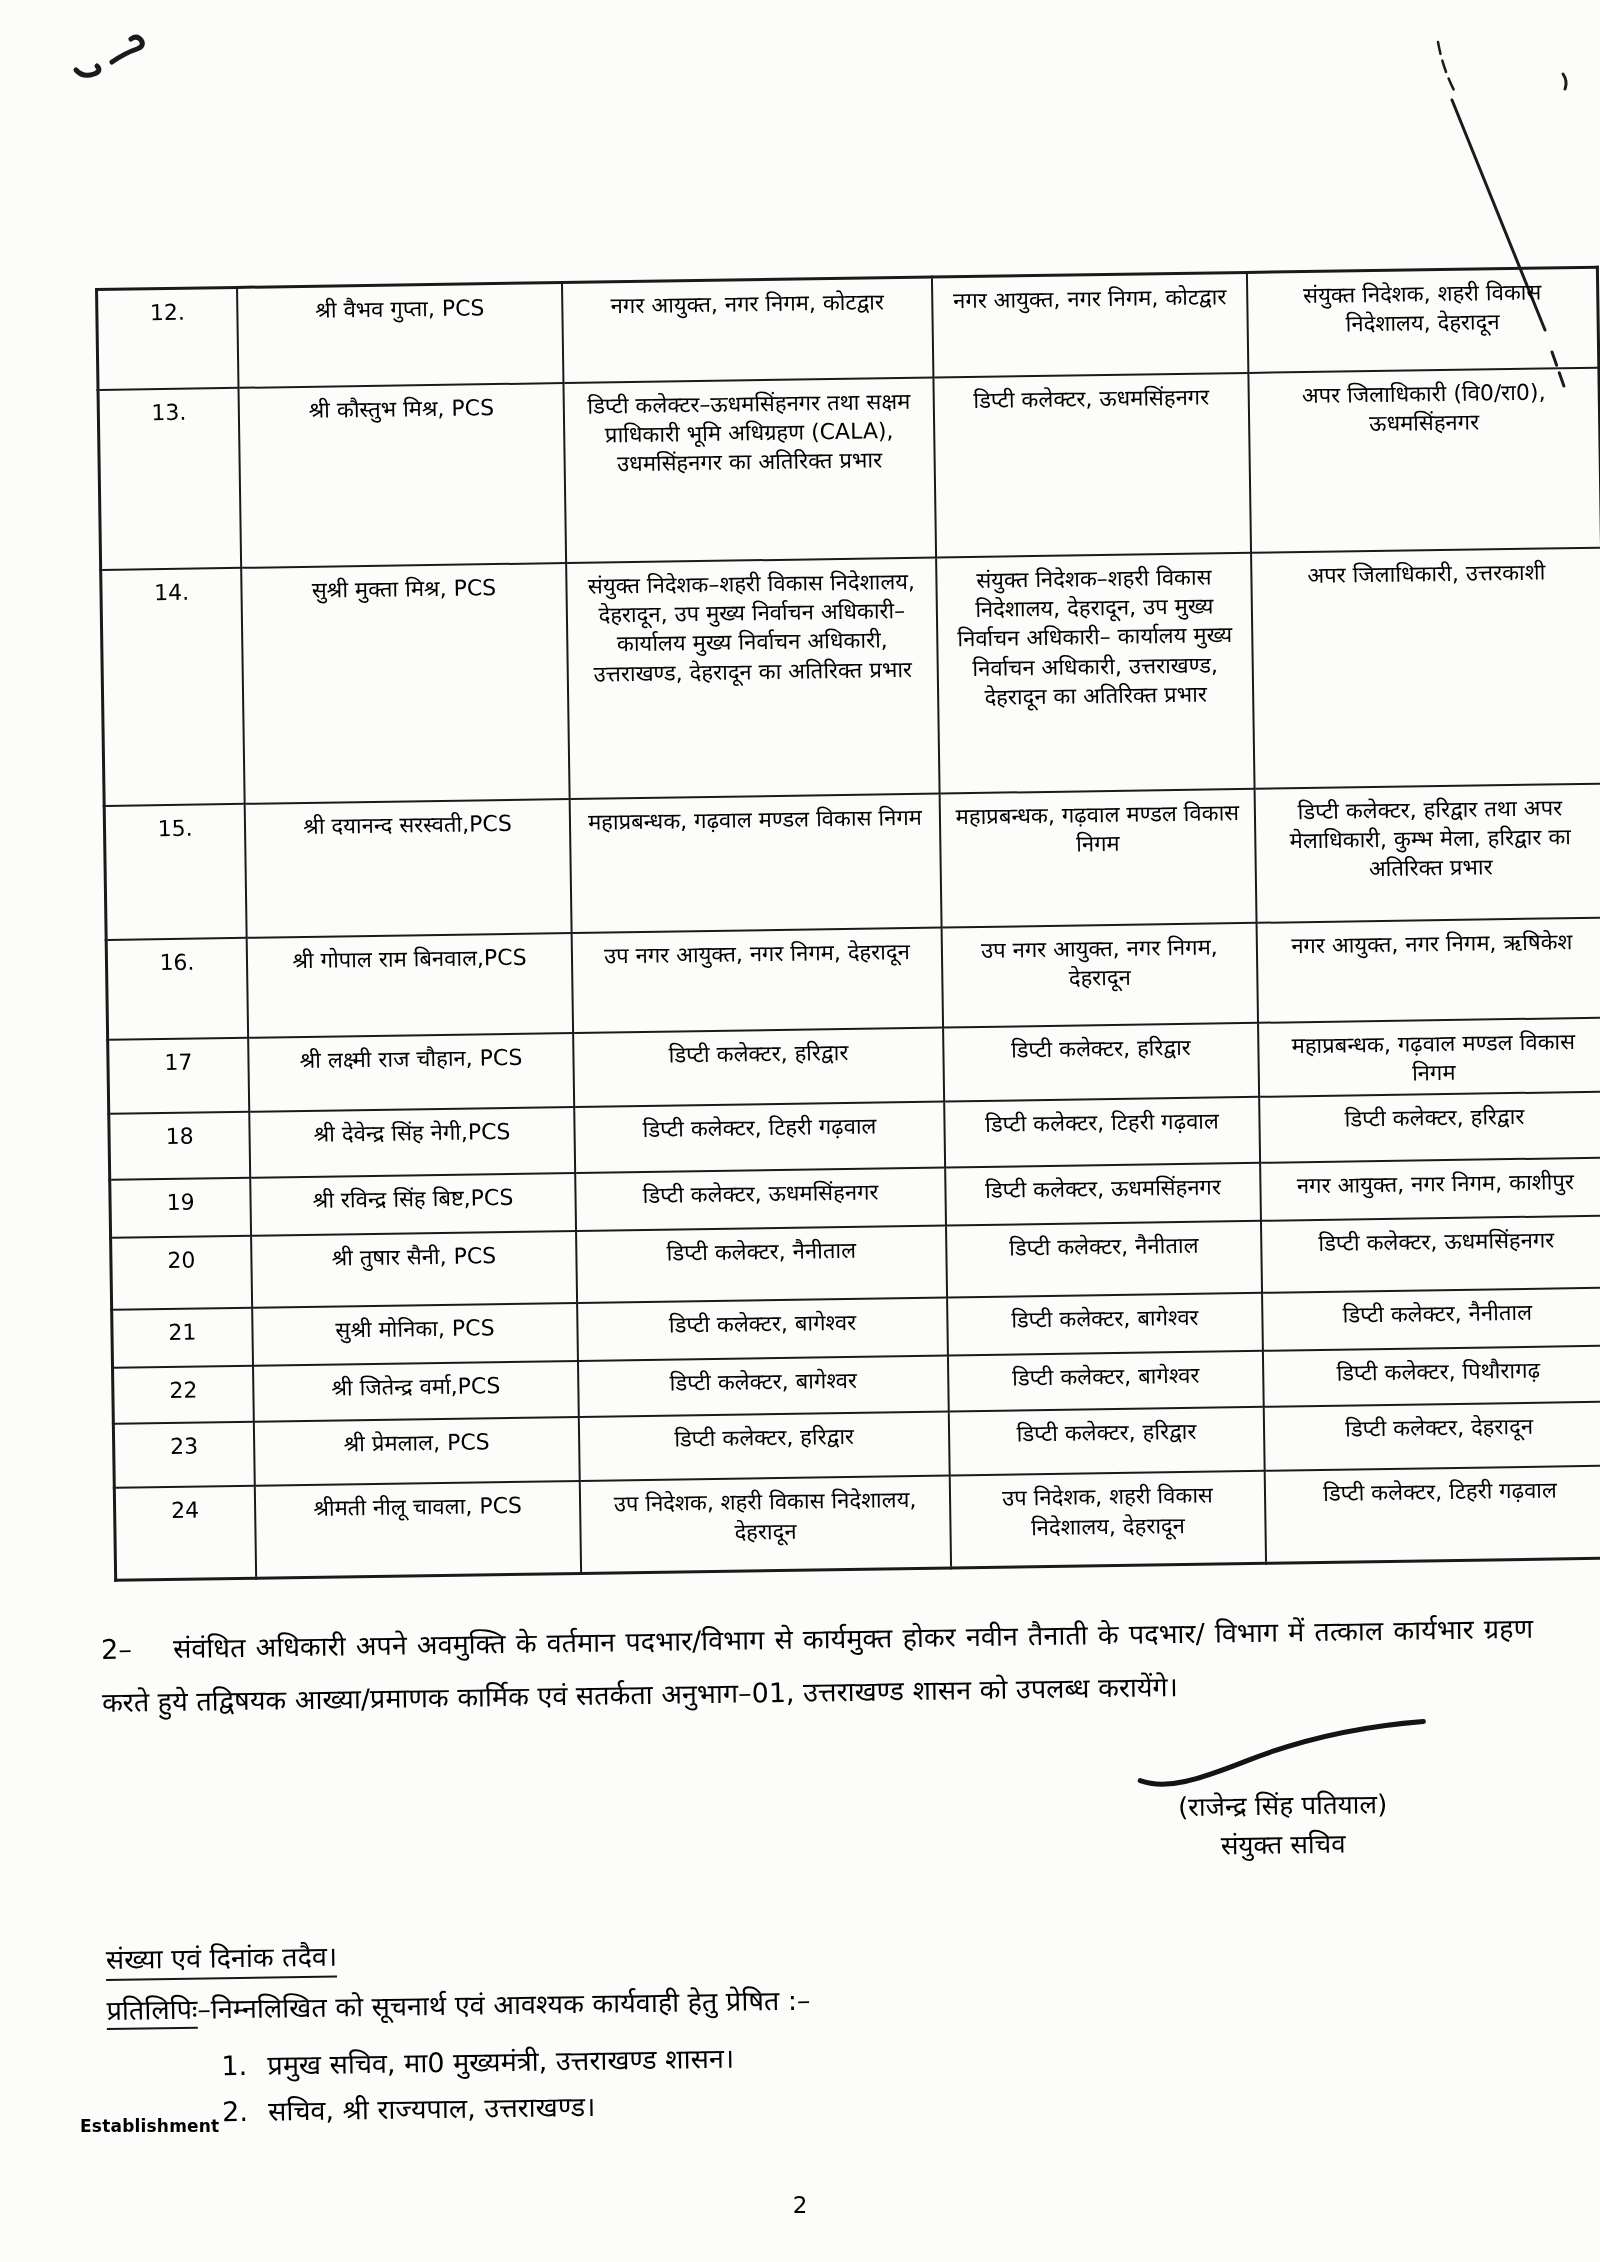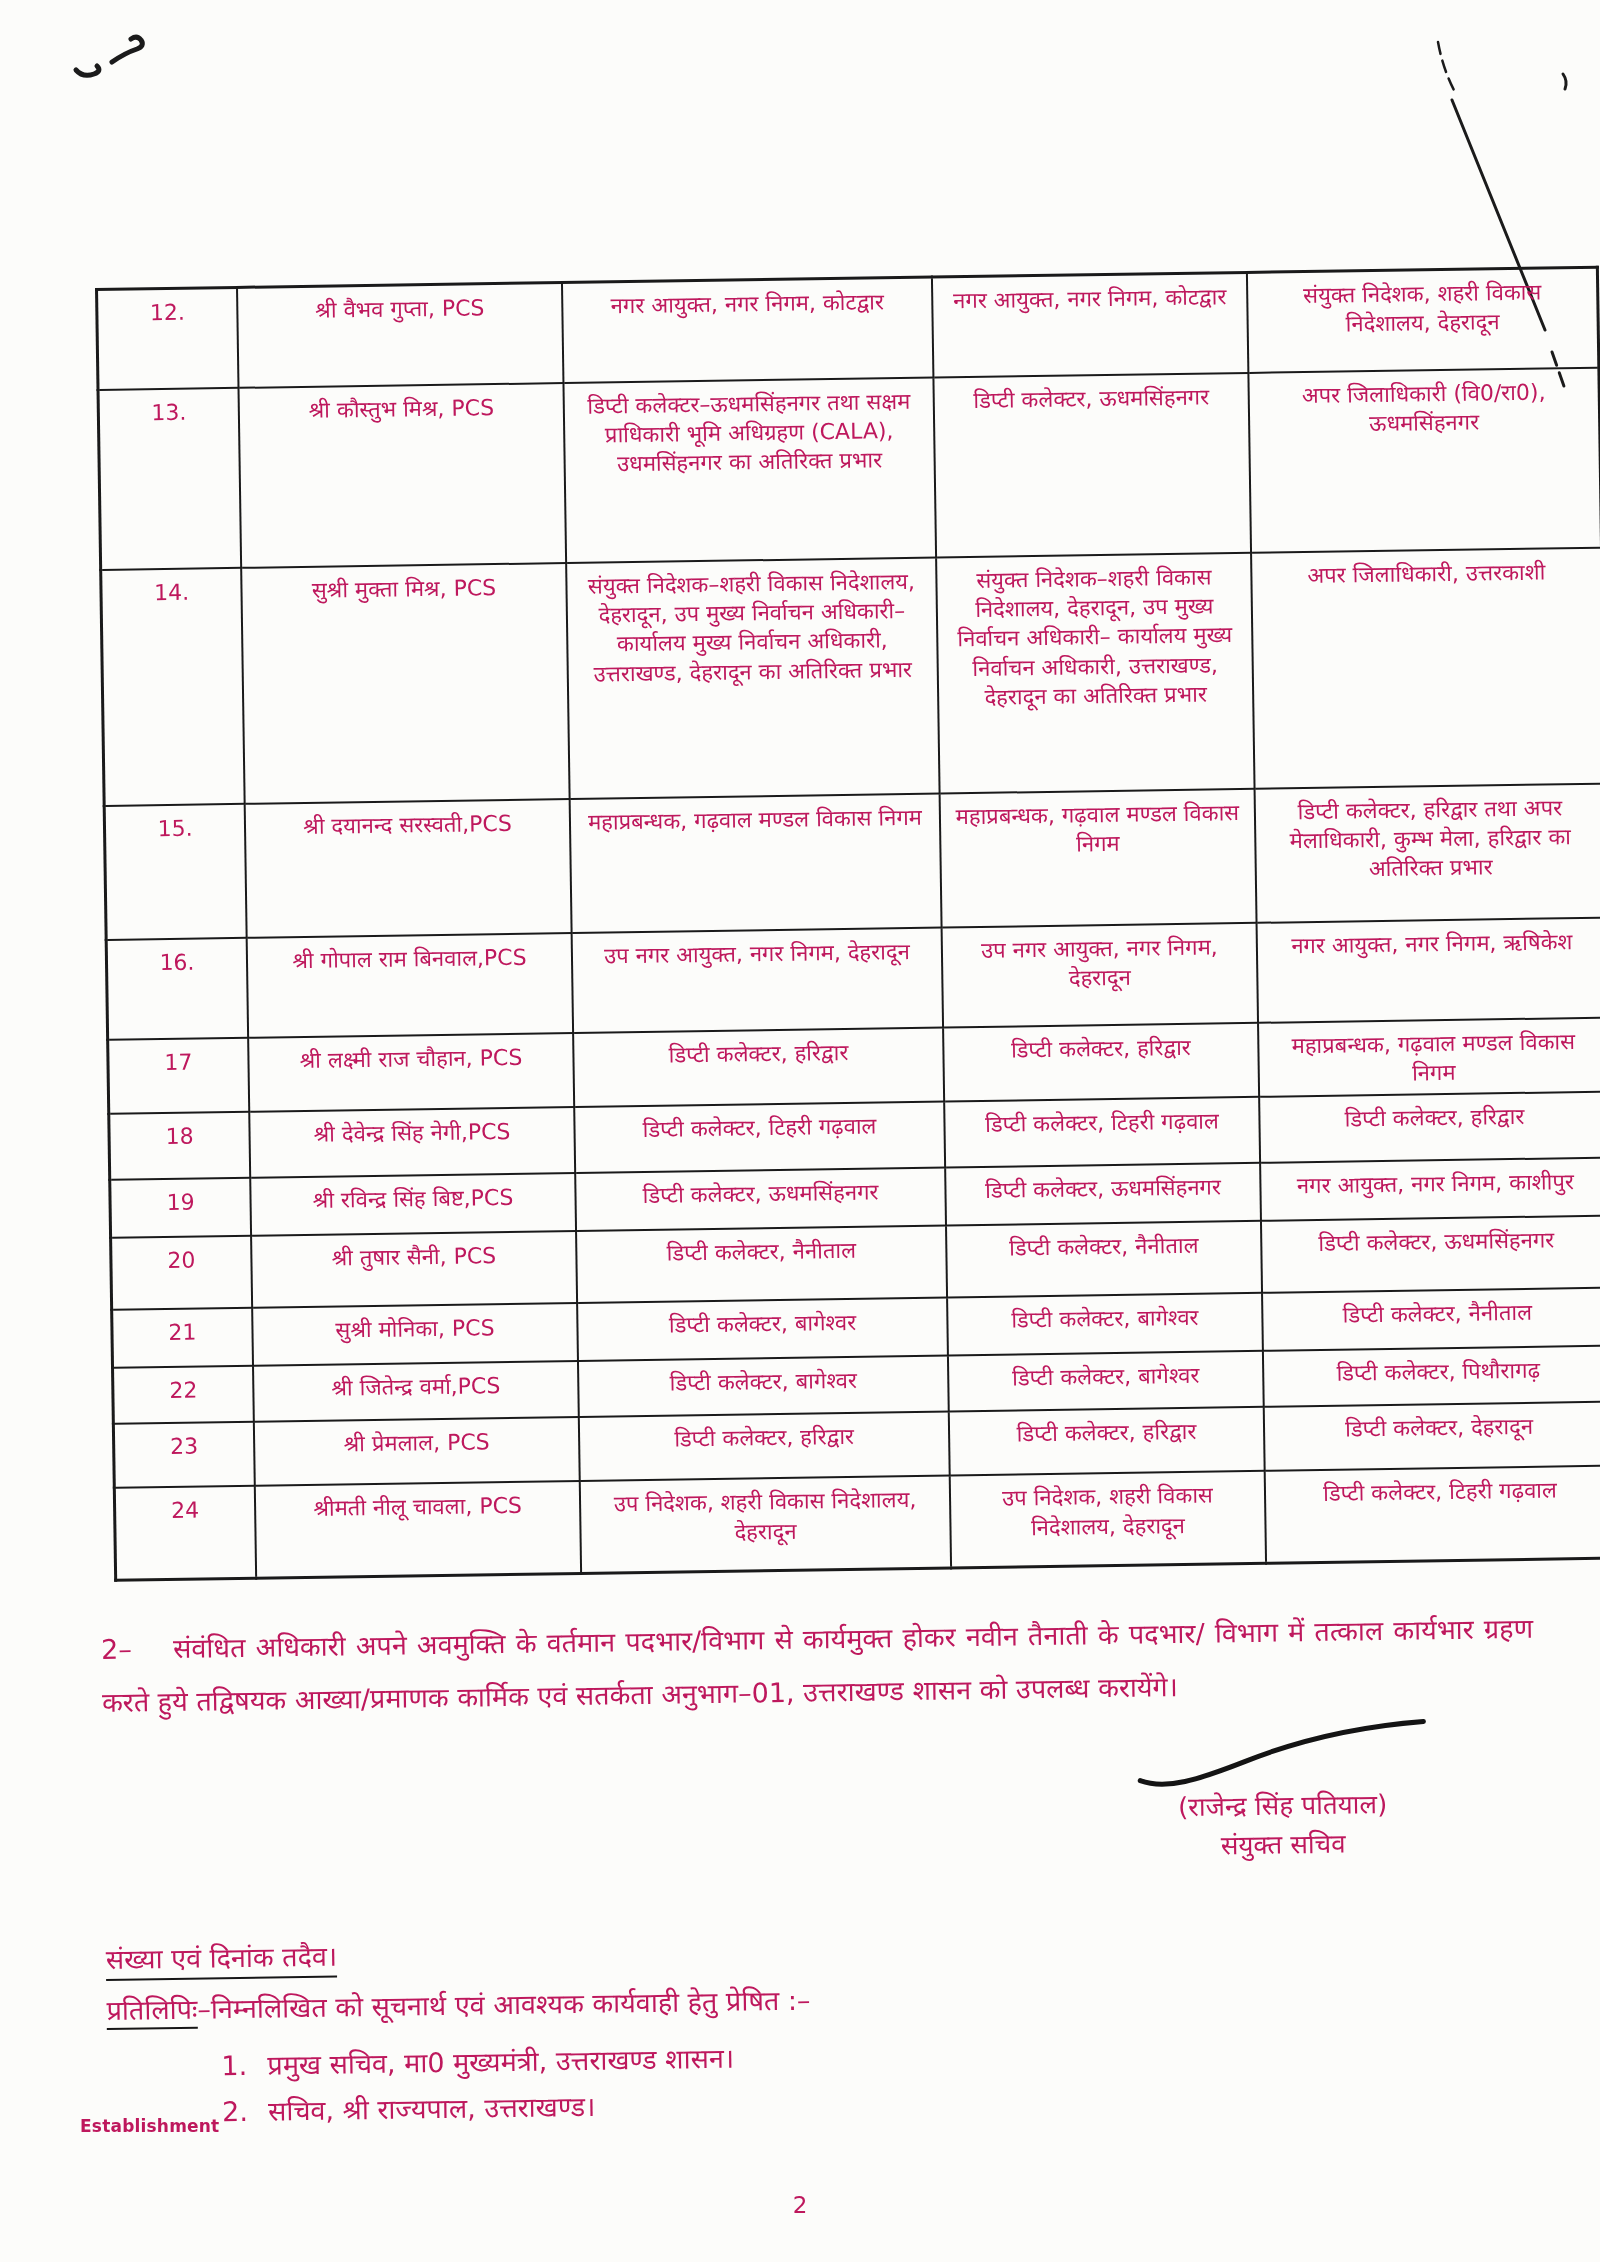--- a/index.html
+++ b/index.html
@@ -3,21 +3,21 @@
 <meta charset="utf-8">
 <style>
   html,body{margin:0;padding:0;background:#e8e8e6;}
   .page{
     position:relative;
     width:1600px;height:2262px;
     margin:0 auto;
     background:#fcfcfa;
     overflow:hidden;
     font-family:"DejaVu Sans", sans-serif;
-    color:#be185d;
+    color:#000000;
   }
   .marks{position:absolute;left:0;top:0;width:1600px;height:2262px;pointer-events:none;}
   .tilt{
     position:absolute;left:95px;top:288px;width:1400px;
     transform:rotate(-0.85deg);
     transform-origin:0 0;
   }
   table.gov{
     width:1400px;
     border-collapse:collapse;

